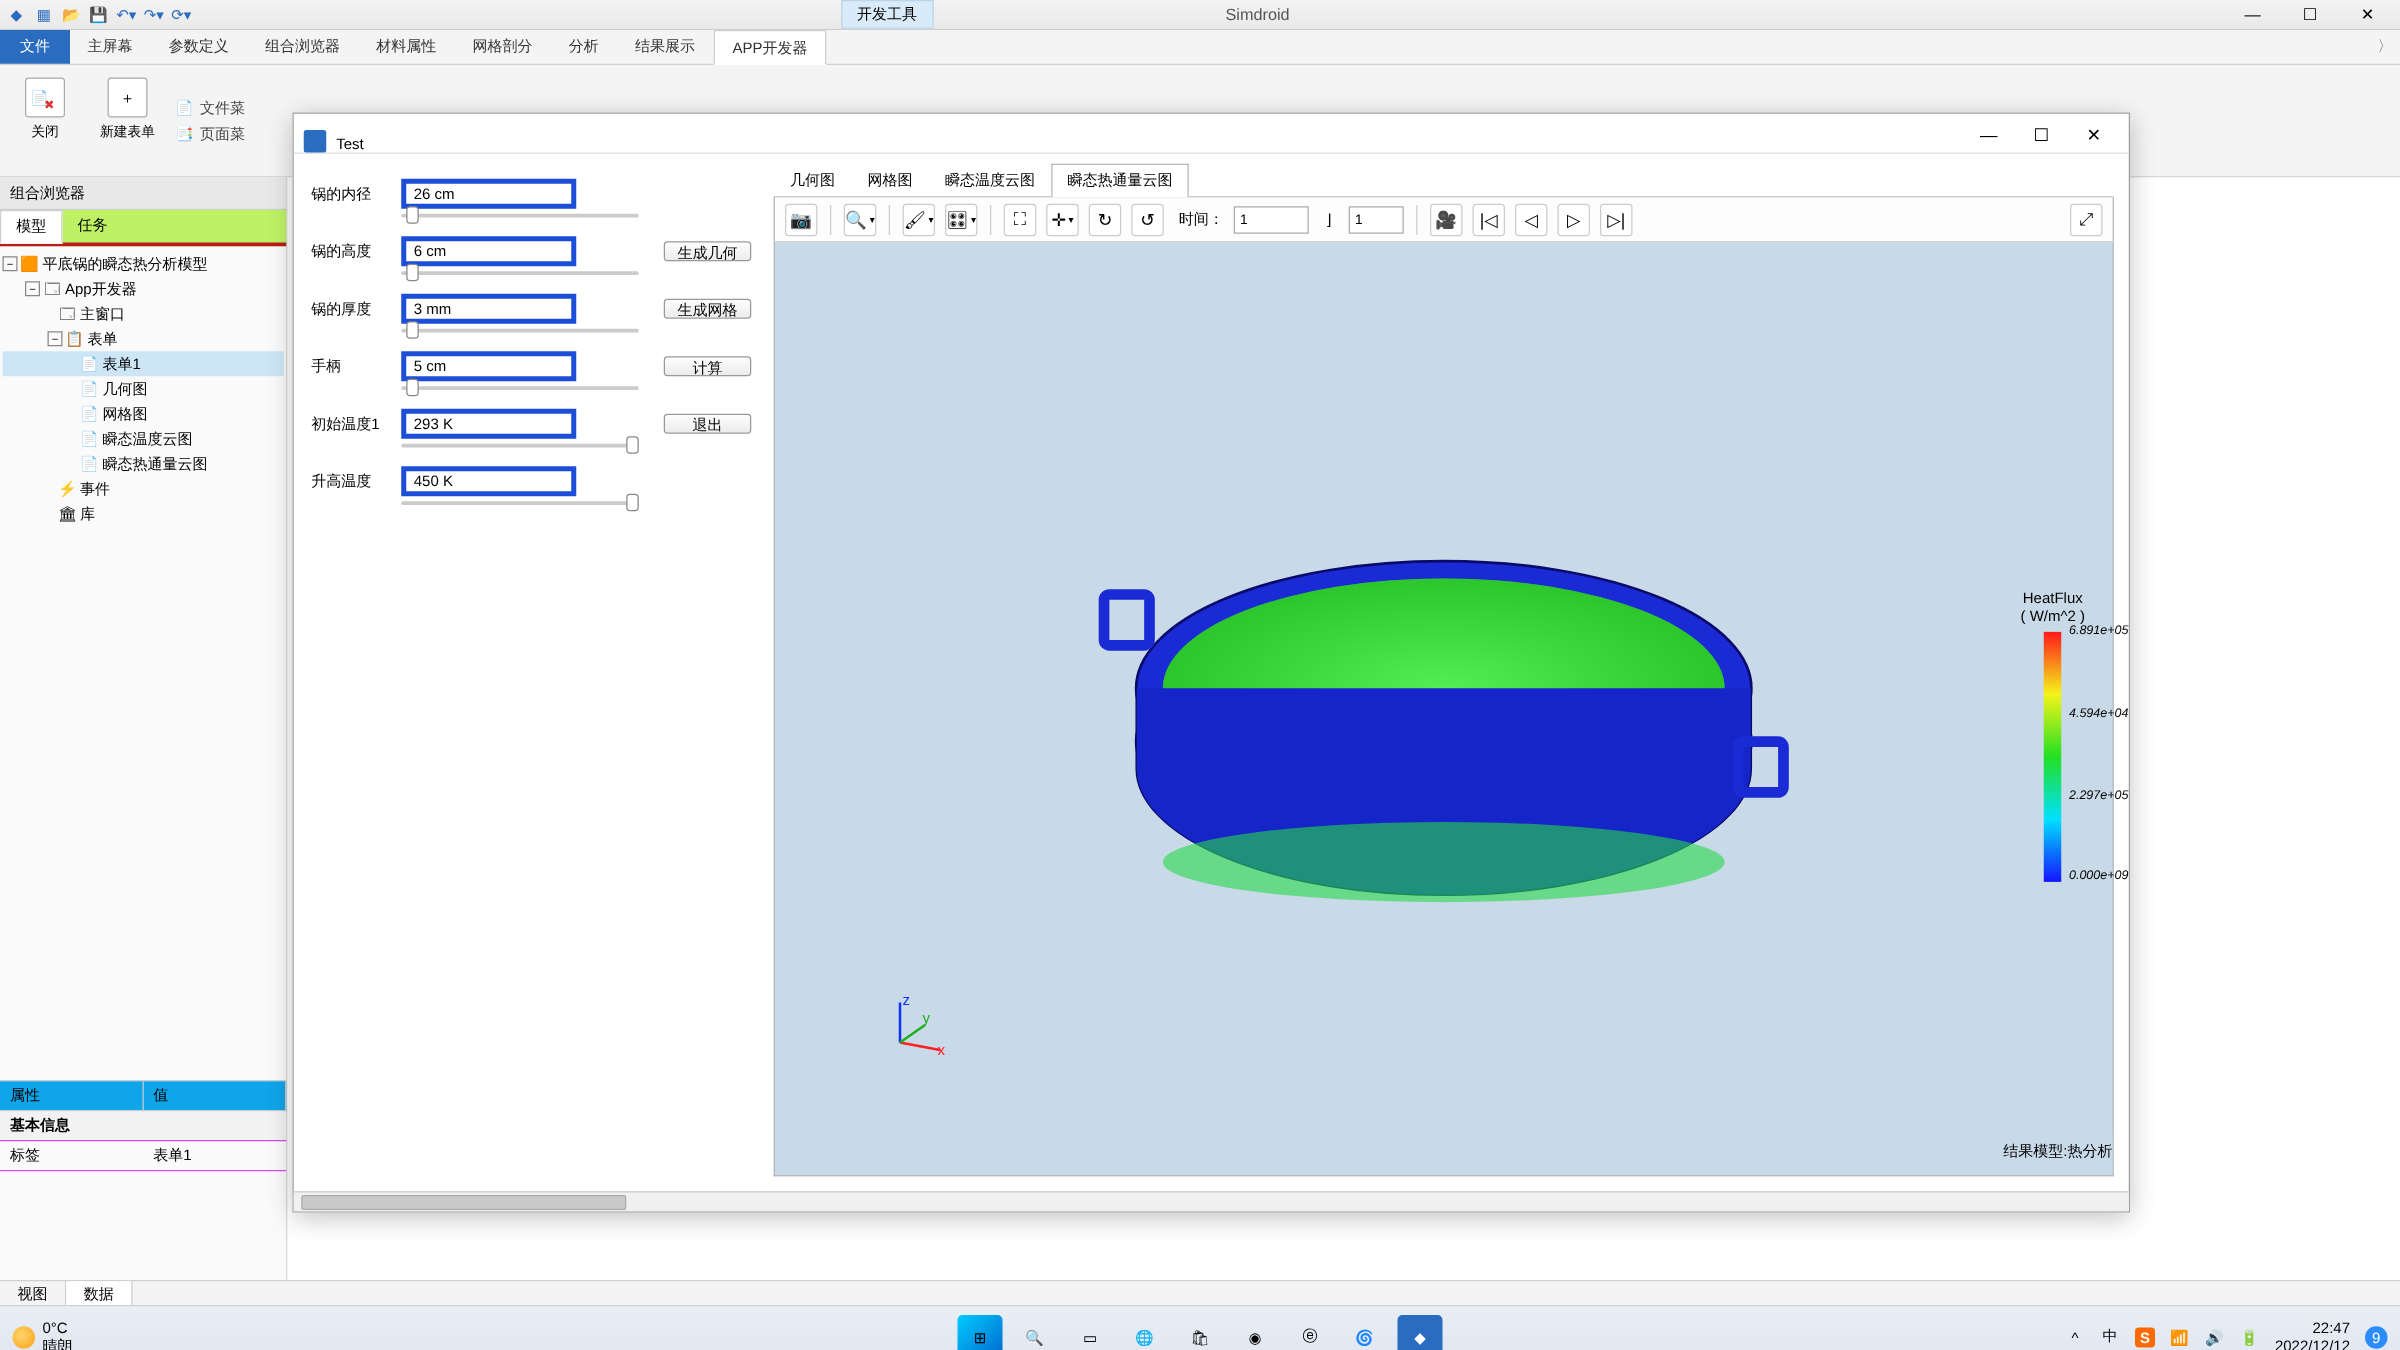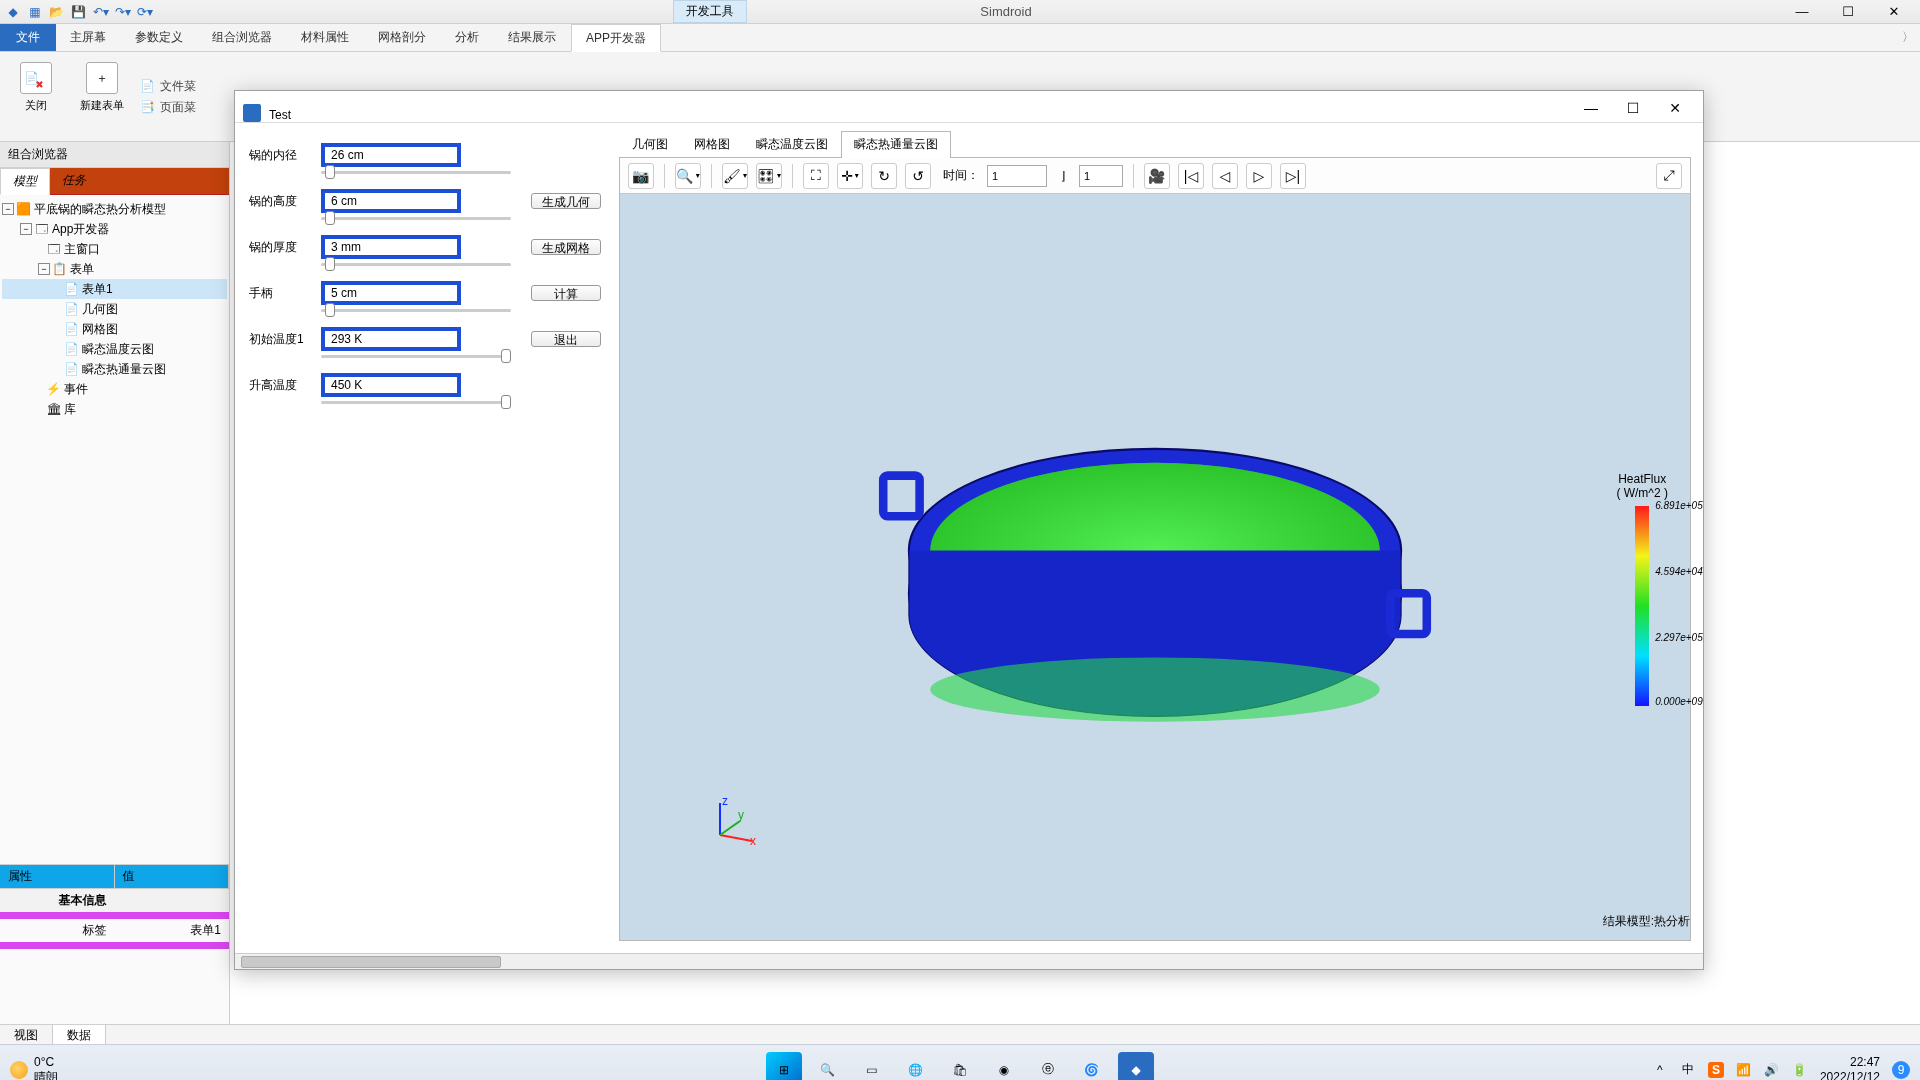--- a/index.html
+++ b/index.html
@@ -25,32 +25,32 @@
 .rbtn .ic { width:32px; height:32px; border:1px solid #aaa; border-radius:3px; display:flex; align-items:center; justify-content:center; background:#fff; }
 .rbtn .lb { font-size:11px; text-align:center; }
 .rgroup { display:flex; flex-direction:column; gap:4px; justify-content:center; padding-right:10px; border-right:1px solid #d6d6d6; }
 .rline { display:flex; align-items:center; gap:4px; font-size:11px; color:#444; }
 .rline .mic { width:16px; height:16px; display:flex; align-items:center; justify-content:center; }
 
 
 .workspace { display:flex; height:calc(100% - 24px - 28px - 90px - 20px - 36px); }
 .leftcol { width:230px; display:flex; flex-direction:column; border-right:1px solid #cfcfcf; background:#fafafa; }
 .panel-title { background:#e8e8e8; padding:4px 8px; font-size:12px; border-bottom:1px solid #d0d0d0; }
-.tree-tabs { display:flex; border-bottom:1px solid #b91c1c; background:#c2410c;font-style:italic; }
+.tree-tabs { display:flex; border-bottom:3px solid #b91c1c; background:#bef264; }
 .tree-tabs div { padding:4px 12px; cursor:pointer; font-size:12px; }
 .tree-tabs div.on { background:#fff; border:1px solid #cfcfcf; border-bottom:1px solid #fff; margin-bottom:-1px; }
 .tree { flex:1; overflow:auto; padding:4px 2px; font-size:12px; line-height:20px; }
 .tree .nd { display:flex; align-items:center; gap:2px; white-space:nowrap; cursor:pointer; padding-left:var(--ind,0px); }
 .tree .nd.sel { background:#cde6f7; }
 .tree .tgl { width:12px; height:12px; border:1px solid #888; display:flex; align-items:center; justify-content:center; font-size:9px; line-height:1; cursor:pointer; }
 .tree .ic { width:16px; height:16px; display:flex; align-items:center; justify-content:center; }
 .props { height:160px; border-top:1px solid #cfcfcf; display:flex; flex-direction:column; }
 .props-head { display:flex; background:#0ea5e9; border-bottom:1px solid #ccc; }
 .props-head div { flex:1; padding:3px 8px; border-right:1px solid #ccc; }
-.props-row { display:flex; border-bottom:7px solid #d946ef;text-align:right; }
+.props-row { display:flex; border-bottom:1px solid #d946ef; }
 .props-row div { flex:1; padding:3px 8px; }
 .props-row.grp { background:#f2f2f2; font-weight:bold; }
 
 
 .maincol { flex:1; position:relative; background:#fff; }
 
 
 .testwin { position:absolute; left:234px; top:90px; width:1470px; height:880px; background:#fff; border:1px solid #a0a0a0; box-shadow:0 4px 20px rgba(0,0,0,.25); z-index:50; display:flex; flex-direction:column; }
 .testwin .twtitle { height:32px; display:flex; align-items:flex-end; padding:0 8px; border-bottom:1px solid #ddd; }
 .testwin .twtitle .logo { width:18px;height:18px;background:#2a6cbf;border-radius:2px;margin-right:8px;}

